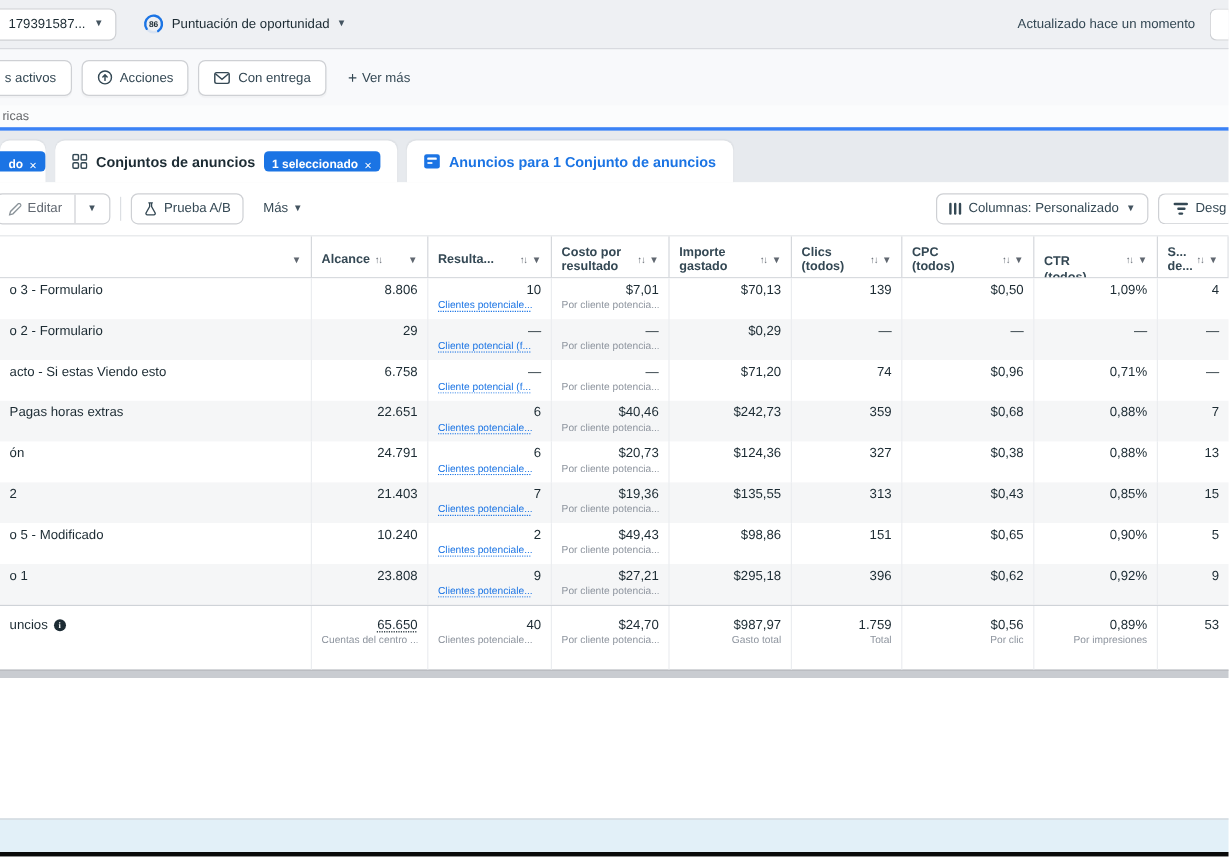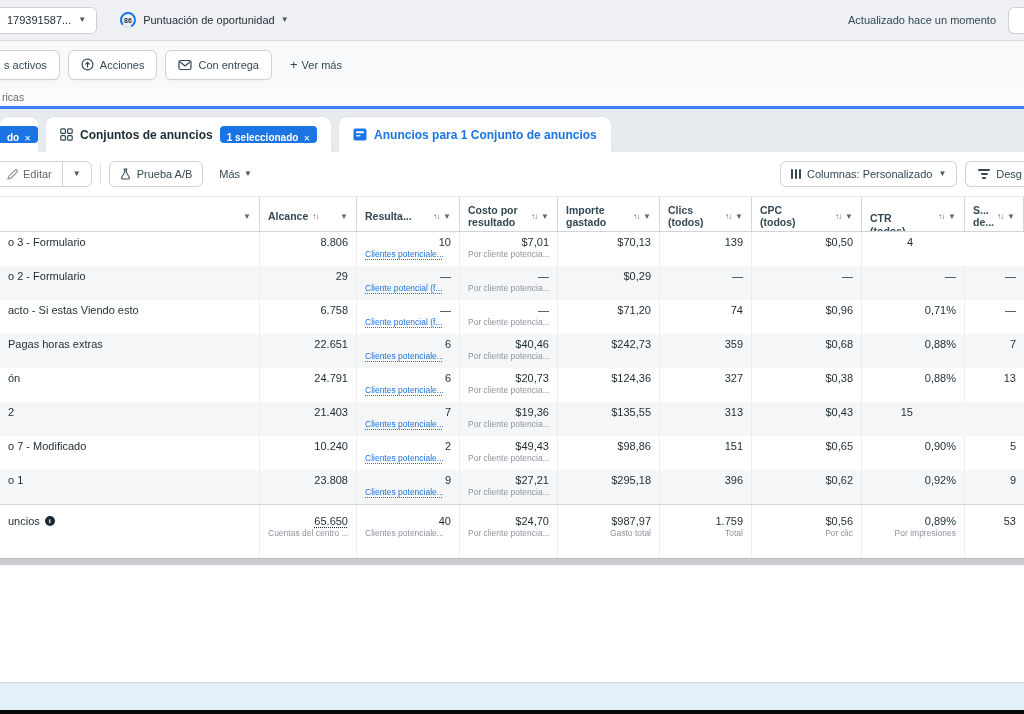--- a/index.html
+++ b/index.html
@@ -297,20 +297,23 @@
         </div>
       <div class="cell c-imp">
           <div class="val">$70,13</div>
         </div>
       <div class="cell c-cli">
           <div class="val">139</div>
         </div>
       <div class="cell c-cpc">
           <div class="val">$0,50</div>
         </div>
+      <div class="cell c-ctr">
+          <div class="val">1,09%</div>
+        </div>
       <div class="cell c-s">
           <div class="val">4</div>
         </div>
     </div>
 
     <div class="trow alt">
       <div class="cell c-name">
           <span class="rowname">o 2 - Formulario</span>
         </div>
       <div class="cell c-alc">
@@ -454,28 +457,31 @@
         </div>
       <div class="cell c-imp">
           <div class="val">$135,55</div>
         </div>
       <div class="cell c-cli">
           <div class="val">313</div>
         </div>
       <div class="cell c-cpc">
           <div class="val">$0,43</div>
         </div>
+      <div class="cell c-ctr">
+          <div class="val">0,85%</div>
+        </div>
       <div class="cell c-s">
           <div class="val">15</div>
         </div>
     </div>
 
     <div class="trow">
       <div class="cell c-name">
-          <span class="rowname">o 7 - Modificado</span>
+          <span class="rowname">o 5 - Modificado</span>
         </div>
       <div class="cell c-alc">
           <div class="val">10.240</div>
         </div>
       <div class="cell c-res">
           <div class="val">2</div>
           <div class="sub blue">Clientes potenciale...</div>
         </div>
       <div class="cell c-cos">
           <div class="val">$49,43</div>

